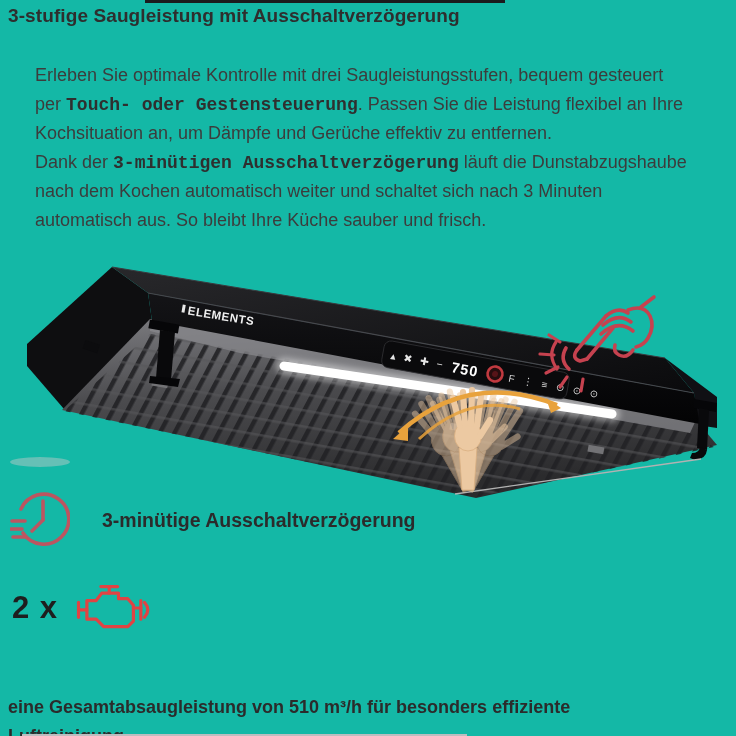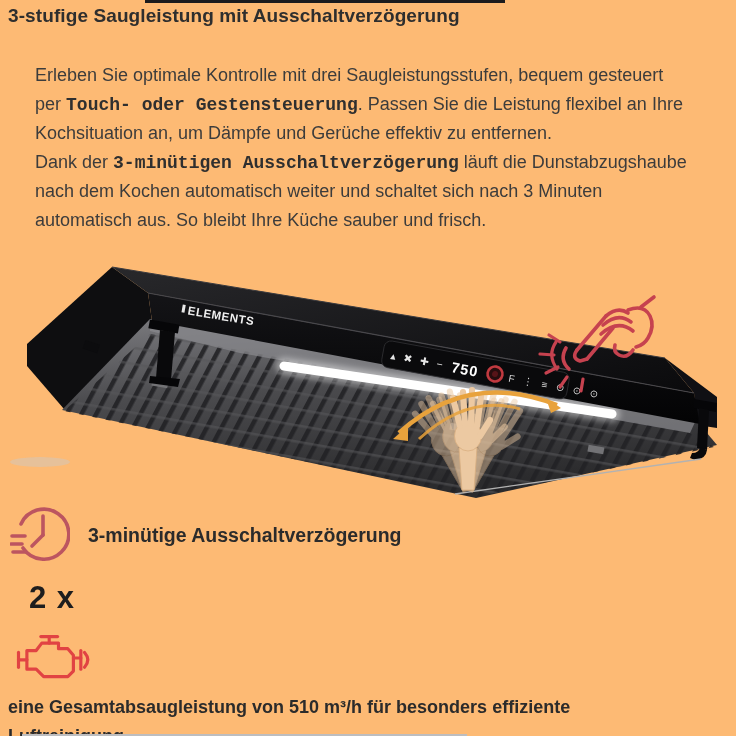--- a/index.html
+++ b/index.html
@@ -1,34 +1,34 @@
 <!DOCTYPE html>
 <html><head>
 <meta charset="utf-8">
 <style>
   html,body{margin:0;padding:0;background:#ffffff;}
   body{width:736px;height:736px;overflow:hidden;font-family:"Liberation Sans",sans-serif;}
-  .page{position:relative;width:736px;height:736px;background:#fdba74;}
+  .page{position:relative;width:736px;height:736px;background:#14b8a6;}
 
   .top-line{position:absolute;top:0;left:145px;width:360px;height:3px;background:#1b1b1d;}
   .bottom-line{position:absolute;bottom:0;left:22px;width:445px;height:2px;background:#bdbdbf;}
 
   .title{position:absolute;top:5px;left:8px;margin:0;font-size:19px;font-weight:700;
          color:#2e2e2e;letter-spacing:.1px;}
   .intro{position:absolute;top:43px;left:8px;width:726px;font-size:18px;line-height:28.5px;
          color:#3c3c3c;margin-left:27px;}
   .intro b{color:#2f2f2f;font-family:Liberation Mono, monospace;}
 
   .hood{position:absolute;top:258px;left:0;}
   svg text{font-family:"Liberation Sans",sans-serif;}
 
-  .clock-row{position:absolute;top:502px;left:10px;display:flex;align-items:center;gap:18px;}
+  .clock-row{position:absolute;top:487px;left:10px;display:flex;align-items:center;gap:32px;}
   .clock-label{font-size:19.5px;font-weight:700;color:#2b2b2b;}
 
-  .motor-row{position:absolute;top:580px;left:12px;display:flex;align-items:center;gap:14px;flex-direction:column;}
+  .motor-row{position:absolute;top:580px;left:12px;display:flex;align-items:center;gap:14px;}
   .motor-count{font-size:31px;font-weight:700;color:#1e1e1e;letter-spacing:1px;}
 
   .footer{position:absolute;top:646px;left:8px;width:726px;font-size:18px;line-height:29px;
           font-weight:700;color:#2b2b2b;}
 </style>
 </head>
 <body>
 
 <div class="page">
 

